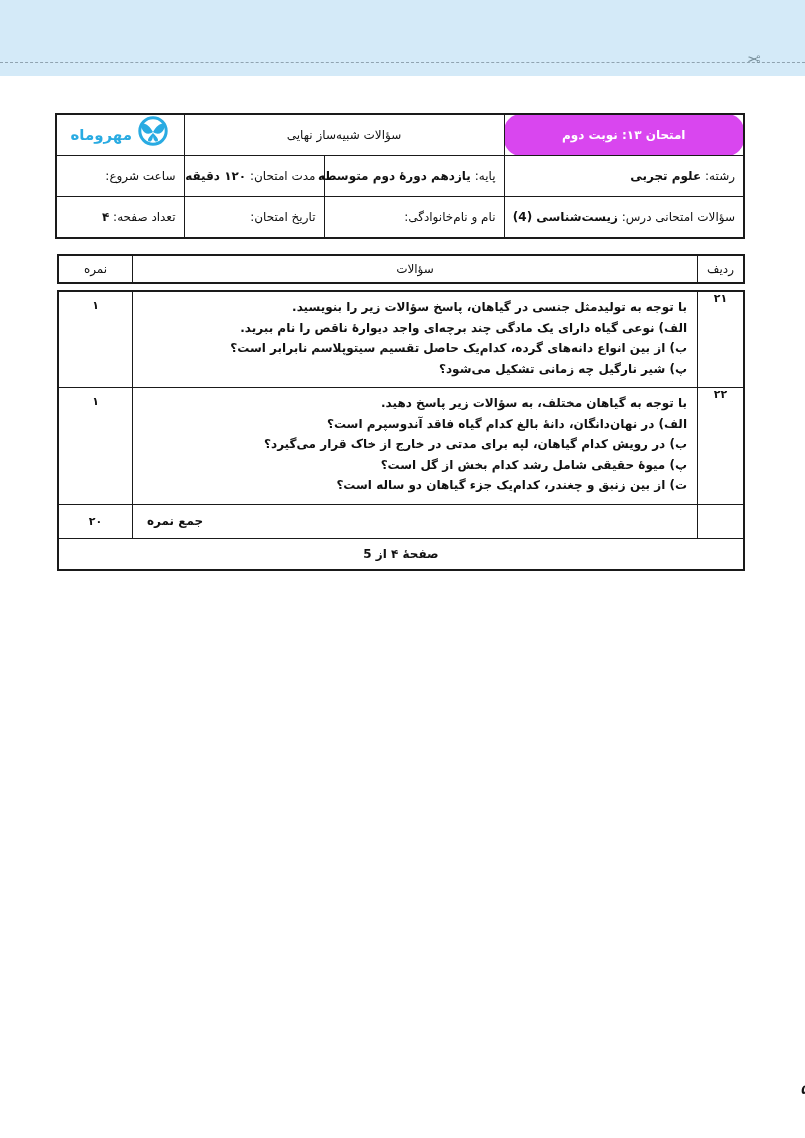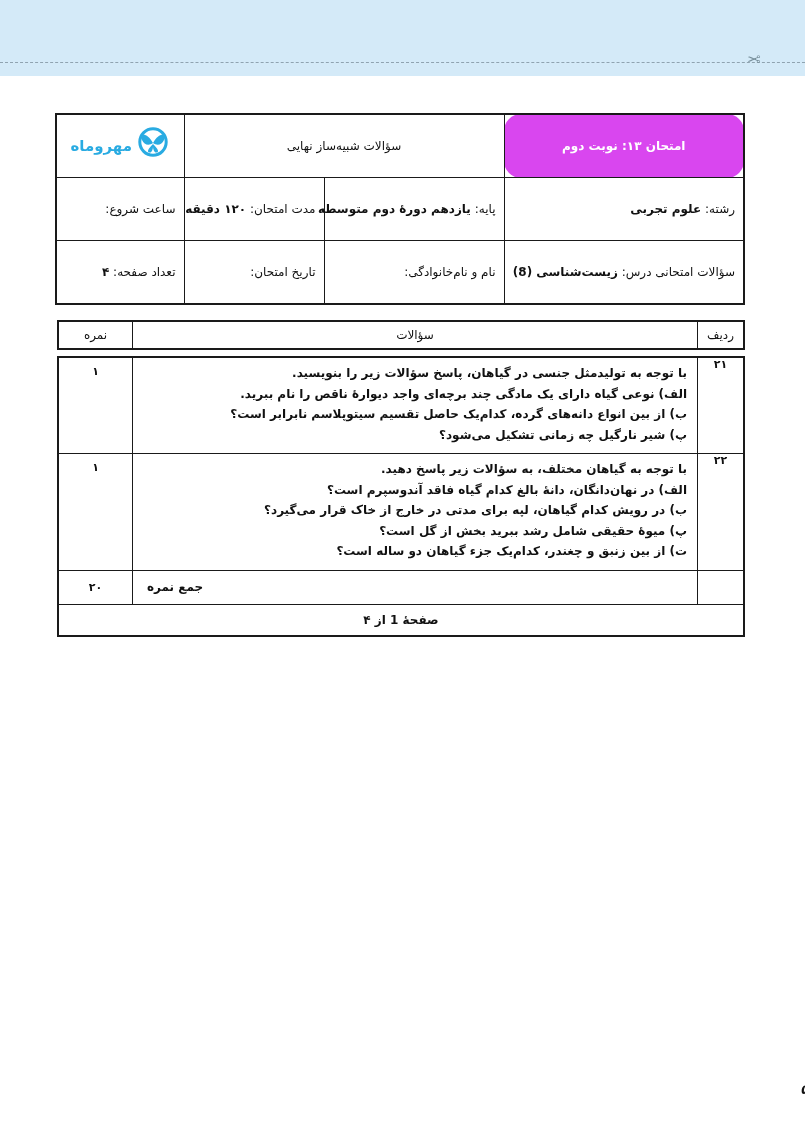--- a/index.html
+++ b/index.html
@@ -9,21 +9,21 @@
   }
   
   .band{position:absolute;top:0;left:0;width:805px;height:76px;background:#d4eaf8;}
   .cutline{position:absolute;top:62px;left:0;width:805px;border-top:1px dashed #8fa3b0;}
   .scissors{position:absolute;top:52px;left:747px;font-size:16px;color:#78909c;
     transform:scaleX(-1);line-height:1;}
   
   .sheet{position:absolute;left:57px;top:113px;width:688px;direction:rtl;}
   
   .info-table{width:688px;border-collapse:collapse;table-layout:fixed;border:2px solid #1a1a1a;}
-  .info-table td{border:1px solid #1a1a1a;height:32px;font-size:12px;padding:15px 8px;
+  .info-table td{border:1px solid #1a1a1a;height:32px;font-size:12px;padding:4px 8px;
     vertical-align:middle;white-space:nowrap;overflow:visible;}
   .cell-blue{background:#d946ef;color:#fff;text-align:center;font-weight:bold;font-size:13px;border-radius:17px;}
   .cell-center{text-align:center;}
   .lbl{font-weight:normal;}
   .val{font-weight:bold;}
   .logo-cell{text-align:center;padding:0 2px !important;}
   .logo-wrap{display:flex;align-items:center;justify-content:center;gap:4px;direction:ltr;}
   .logo-text{color:#29abe2;font-weight:bold;font-size:15px;direction:rtl;}
   .logo-svg{position:relative;top:-5px;}
   
@@ -94,21 +94,21 @@
         </div>
       </td>
     </tr>
     <tr>
       <td><span class="lbl">رشته:</span> <span class="val">علوم تجربی</span></td>
       <td><span class="lbl">پایه:</span> <span class="val">یازدهم دورهٔ دوم متوسطه</span></td>
       <td><span class="lbl">مدت امتحان:</span> <span class="val">۱۲۰ دقیقه</span></td>
       <td><span class="lbl">ساعت شروع:</span></td>
     </tr>
     <tr>
-      <td><span class="lbl">سؤالات امتحانی درس:</span> <span class="val">زیست‌شناسی (8)</span></td>
+      <td><span class="lbl">سؤالات امتحانی درس:</span> <span class="val">زیست‌شناسی (4)</span></td>
       <td><span class="lbl">نام و نام‌خانوادگی:</span></td>
       <td><span class="lbl">تاریخ امتحان:</span></td>
       <td><span class="lbl">تعداد صفحه:</span> <span class="val">۴</span></td>
     </tr>
   </tbody>
     </table>
 
   <div class="qheader">
     <div class="qh-cell w-num">ردیف</div>
     <div class="qh-cell w-text">سؤالات</div>
@@ -127,31 +127,31 @@
           </div>
     <div class="c-score">۱</div>
   </div>
 
   <div class="q-row">
     <div class="c-num">۲۲</div>
     <div class="c-text">
             <div>با توجه به گیاهان مختلف، به سؤالات زیر پاسخ دهید.</div>
             <div>الف) در نهان‌دانگان، دانهٔ بالغ کدام گیاه فاقد آندوسپرم است؟</div>
             <div>ب) در رویش کدام گیاهان، لپه برای مدتی در خارج از خاک قرار می‌گیرد؟</div>
-            <div>پ) میوهٔ حقیقی شامل رشد ببرید بخش از گل است؟</div>
+            <div>پ) میوهٔ حقیقی شامل رشد کدام بخش از گل است؟</div>
             <div>ت) از بین زنبق و چغندر، کدام‌یک جزء گیاهان دو ساله است؟</div>
           </div>
     <div class="c-score">۱</div>
   </div>
 </div>
     <div class="total-row">
       <div class="total-num"></div>
       <div class="total-label">
           <span class="inner">جمع نمره</span>
         </div>
       <div class="total-score">۲۰</div>
     </div>
-    <div class="footer-row">صفحهٔ 1 از ۴</div>
+    <div class="footer-row">صفحهٔ ۴ از 5</div>
   </div>
 
 </div>
 
 <div class="page-num">۵۰</div>
 
 </body></html>

